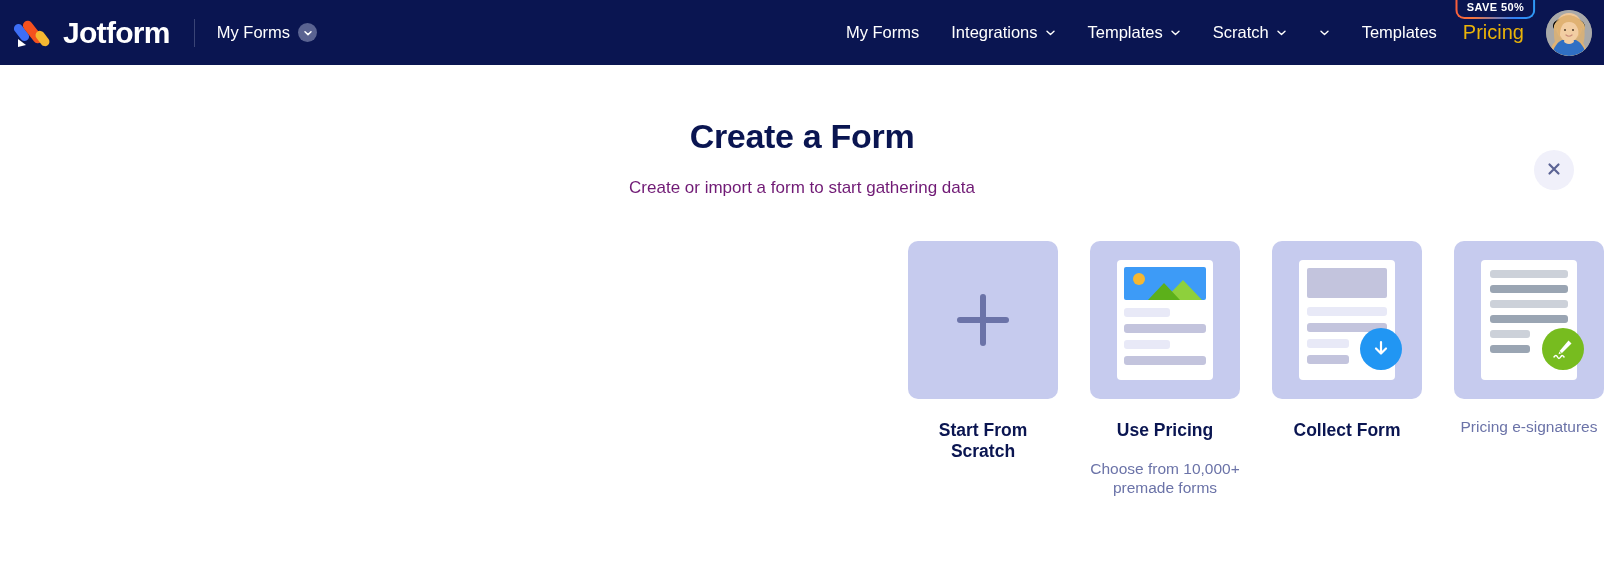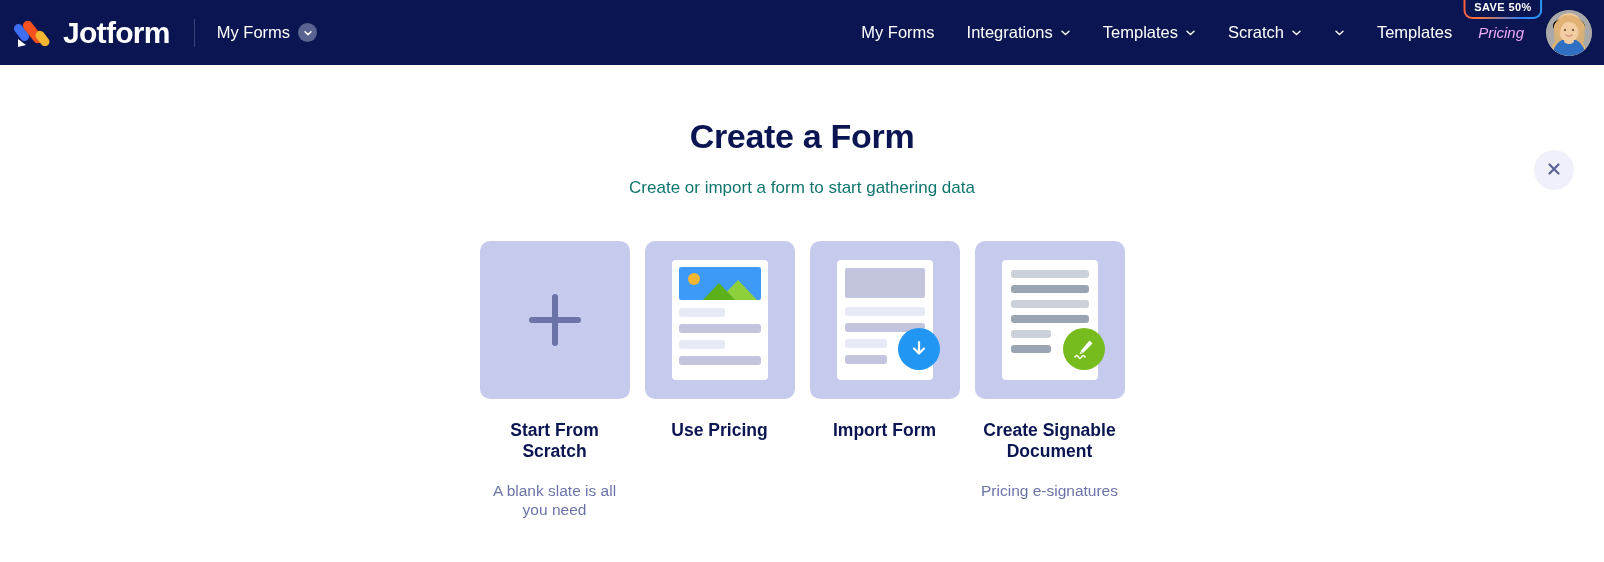--- a/index.html
+++ b/index.html
@@ -169,29 +169,29 @@
     text-align: center;
     color: #0a1551;
     font-size: 34px;
     font-weight: bold;
     letter-spacing: -0.3px;
     padding-top: 52px;
   }
 
   .page-subtitle {
     text-align: center;
-    color: #0f766e;
+    color: #701a75;
     font-size: 17px;
     padding-top: 22px;
   }
 
   .cards {
     display: flex;
-    justify-content: center;
-    gap: 15px;
+    justify-content: flex-end;
+    gap: 32px;
     padding-top: 43px;
   }
 
   .card {
     width: 150px;
     display: flex;
     flex-direction: column;
     align-items: center;
     cursor: pointer;
   }
@@ -385,21 +385,21 @@
         </svg>
       </span>
     </span>
 
     <span class="nav-item">
       <span>Templates</span>
     </span>
 
     <span class="pricing-wrap">
       <span class="save-badge">SAVE 50%</span>
-      <span style="color:#f0abfc;font-size:15px;font-style:italic;">Pricing</span>
+      <span style="color:#eab308;font-size:20px;">Pricing</span>
     </span>
 
     <span class="avatar">
       <svg width="46" height="46" viewBox="0 0 46 46">
         <defs>
           <clipPath id="avclip">
               <circle cx="23" cy="23" r="23"></circle>
             </clipPath>
         </defs>
         <g clip-path="url(#avclip)">
@@ -437,74 +437,73 @@
   <h1 class="page-title">Create a Form</h1>
   <p class="page-subtitle">Create or import a form to start gathering data</p>
 
   <div class="cards">
 
     <div class="card">
       <div class="tile">
         <span class="plus"></span>
       </div>
       <div class="card-title">Start From Scratch</div>
-      <div class="card-desc">A blank slate is all you need</div>
     </div>
 
     <div class="card">
       <div class="tile">
         <div class="sheet sheet-a">
           <div class="photo">
             <span class="sun"></span>
             <span class="mtn-back"></span>
             <span class="mtn-front"></span>
           </div>
           <div class="line ln-light" style="width:46px;height:9px;"></div>
           <div class="line ln-dark" style="width:82px;height:9px;"></div>
           <div class="line ln-light" style="width:46px;height:9px;"></div>
           <div class="line ln-dark" style="width:82px;height:9px;"></div>
         </div>
       </div>
       <div class="card-title">Use Pricing</div>
+      <div class="card-desc">Choose from 10,000+ premade forms</div>
     </div>
 
     <div class="card">
       <div class="tile">
         <div class="sheet sheet-b">
           <div class="hdr-block"></div>
           <div class="line ln-light" style="width:80px;height:9px;"></div>
           <div class="line ln-dark" style="width:80px;height:9px;"></div>
           <div class="line ln-light" style="width:42px;height:9px;"></div>
           <div class="line ln-dark" style="width:42px;height:9px;"></div>
           <span class="badge-circle badge-blue">
             <svg width="22" height="22" viewBox="0 0 22 22">
               <path d="M11 4 L11 15 M6 10.5 L11 15.5 L16 10.5" stroke="#ffffff" stroke-width="2.2" fill="none" stroke-linecap="round" stroke-linejoin="round"></path>
             </svg>
           </span>
         </div>
       </div>
-      <div class="card-title">Import Form</div>
+      <div class="card-title">Collect Form</div>
     </div>
 
     <div class="card">
       <div class="tile">
         <div class="sheet sheet-c">
           <div class="line ln-gl" style="width:78px;height:8px;"></div>
           <div class="line ln-gd" style="width:78px;height:8px;"></div>
           <div class="line ln-gl" style="width:78px;height:8px;"></div>
           <div class="line ln-gd" style="width:78px;height:8px;"></div>
           <div class="line ln-gl" style="width:40px;height:8px;"></div>
           <div class="line ln-gd" style="width:40px;height:8px;"></div>
           <span class="badge-circle badge-green">
             <svg width="26" height="26" viewBox="0 0 26 26">
               <path d="M18.5 4.5 L21.5 7.5 L12 17 L8.5 18.2 L9.8 14.8 Z" fill="#ffffff"></path>
               <path d="M9.5 15.2 L11.2 16.9" stroke="#77bc1f" stroke-width="1"></path>
               <path d="M4 21 Q6 18 7.5 21 Q9 24 11 20.5 Q12.5 18.5 14 21" stroke="#ffffff" stroke-width="1.5" fill="none" stroke-linecap="round"></path>
             </svg>
           </span>
         </div>
       </div>
-      <div class="card-title">Create Signable Document</div>
       <div class="card-desc">Pricing e-signatures</div>
     </div>
 
   </div>
 </div>
 
 </body></html>

